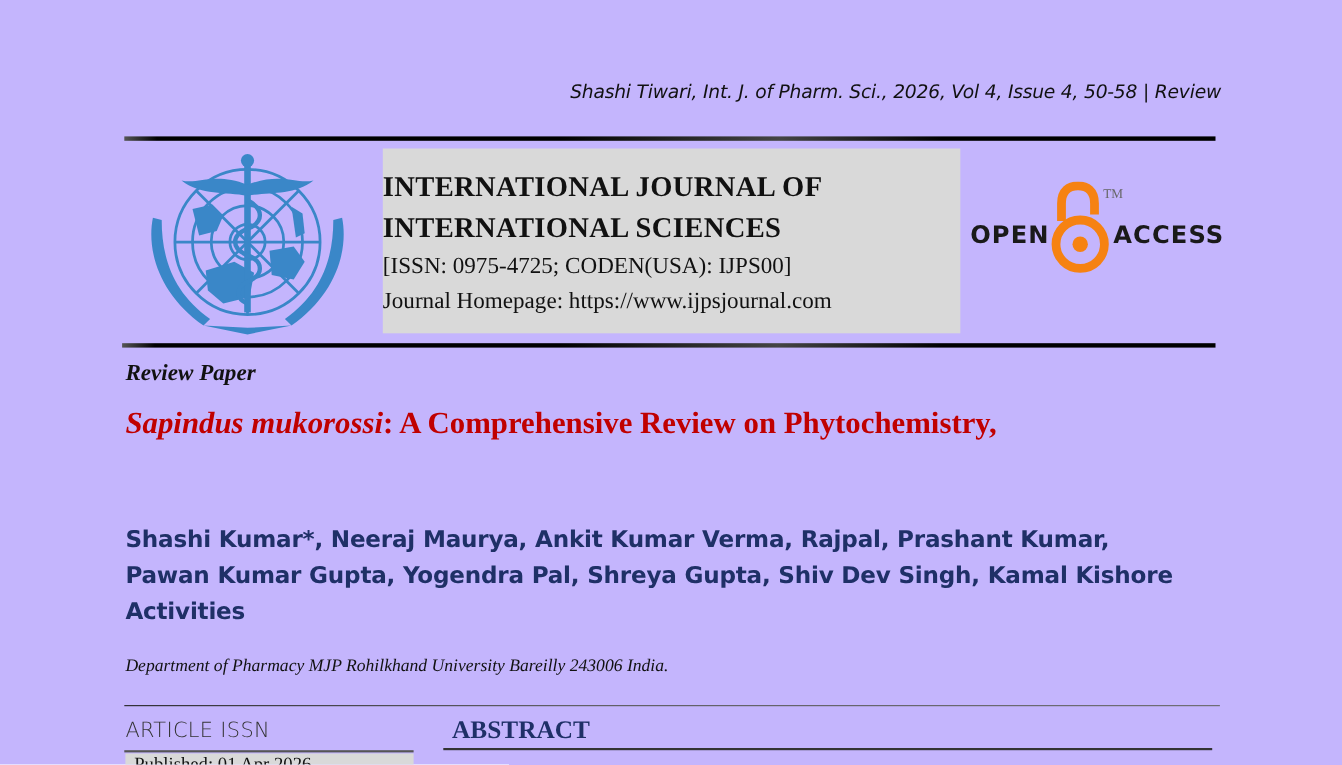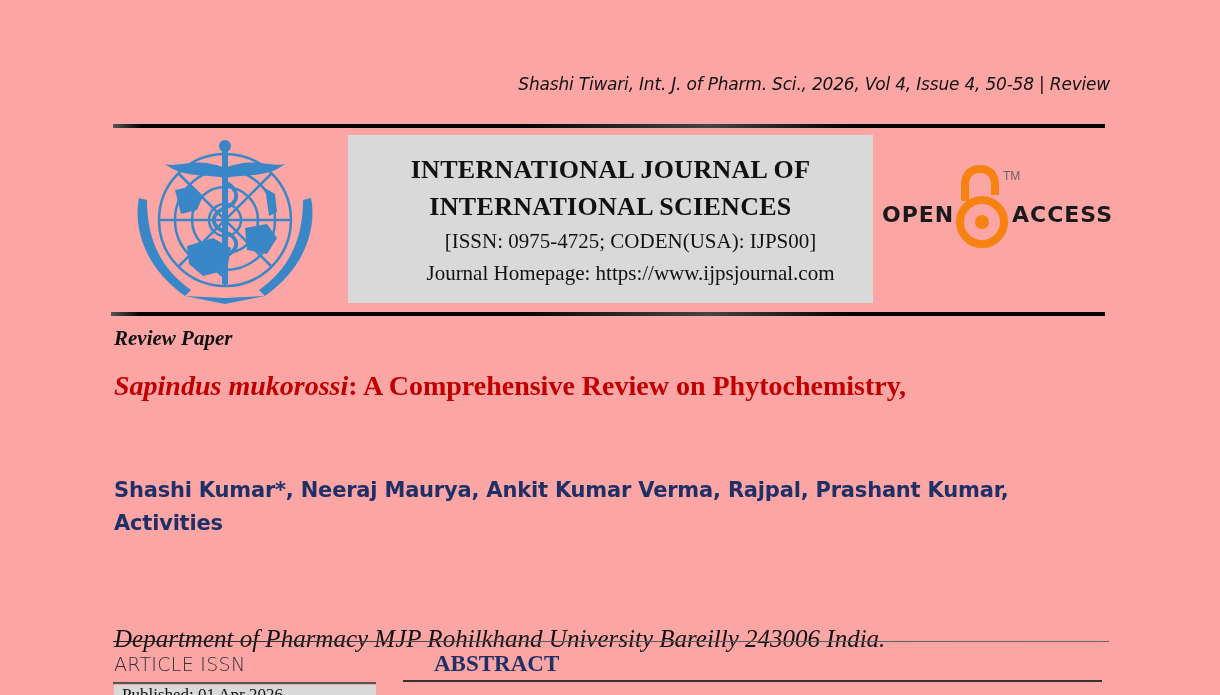--- a/index.html
+++ b/index.html
@@ -1,53 +1,53 @@
 <!DOCTYPE html>
 <html><head>
   <meta charset="utf-8">
   <style>
     html, body { margin: 0; padding: 0; background: #ffffff; }
     body { width: 1220px; height: 695px; overflow: hidden; position: relative; }
-    .page { position: absolute; left: 0; top: 0; width: 1220px; height: 695px; background: #fca5a5; }
+    .page { position: absolute; left: 0; top: 0; width: 1220px; height: 695px; background: #c4b5fd; }
 
     .running-header {
       position: absolute; right: 110px; top: 74px;
       font-family: "DejaVu Sans", sans-serif; font-style: italic;
       font-size: 17px; color: #111; letter-spacing: -0.2px;
     }
 
     .rule-thick {
       position: absolute; height: 4px;
       background: linear-gradient(90deg, #555 0%, #000 3%, #000 40%, #444 60%, #000 75%, #000 100%);
     }
     .rule-top { left: 113px; width: 992px; top: 124px; }
     .rule-bottom { left: 111px; width: 994px; top: 312px; }
 
     .logo-emblem { position: absolute; left: 125px; top: 138px; width: 200px; height: 170px; }
 
     .journal-box {
       position: absolute; left: 348px; top: 135px; width: 525px; height: 168px;
-      background: #d9d9d9; text-align: center;
+      background: #d9d9d9; 
       font-family: "Liberation Serif", serif; color: #111;
     }
     .journal-name {
       font-weight: bold; font-size: 26px; line-height: 37px; margin-top: 16px;
       letter-spacing: 0.3px;
     }
-    .journal-issn, .journal-home { font-size: 21px; line-height: 32px; margin-left: 40px; }
+    .journal-issn, .journal-home { font-size: 21px; line-height: 32px; }
 
     .oa-logo { position: absolute; left: 880px; top: 165px; width: 230px; height: 90px; }
     .oa-text {
       position: absolute; top: 37px; font-family: "DejaVu Sans", sans-serif;
       font-weight: bold; font-size: 22px; color: #1a1a1a; letter-spacing: 1px; text-align: center;
     }
     .oa-open { left: 2px; }
     .oa-access { left: 132px; }
     .oa-tm {
-      position: absolute; left: 123px; top: 4px; font-family: Liberation Sans, sans-serif;
+      position: absolute; left: 123px; top: 4px; font-family: Liberation Serif, serif;
       font-size: 12px; color: #666;
     }
 
     .paper-type {
       position: absolute; left: 114px; top: 326px;
       font-family: "Liberation Serif", serif; font-weight: bold; font-size: 21px; color: #111; font-style: italic;
     }
     .paper-title {
       position: absolute; left: 114px; top: 365px; width: 1000px;
       font-family: "Liberation Serif", serif; font-weight: bold; font-size: 28px;
@@ -56,21 +56,21 @@
     .paper-title .species { font-style: italic; }
 
     .authors {
       position: absolute; left: 114px; top: 474px; width: 1000px;
       font-family: "DejaVu Sans", sans-serif; font-weight: bold; font-size: 21px;
       line-height: 33px; color: #1f3067; letter-spacing: -0.2px;
     }
 
     .affiliation {
       position: absolute; left: 114px; top: 597px;
-      font-family: "Liberation Serif", serif; font-style: italic; font-size: 25px; color: #111; margin-top: 28px;
+      font-family: "Liberation Serif", serif; font-style: italic; font-size: 16px; color: #111;
     }
 
     .rule-thin {
       position: absolute; left: 113px; width: 996px; top: 641px; height: 1px;
       background: linear-gradient(90deg, #222 0%, #555 40%, #666 100%);
     }
 
     .article-info-heading {
       position: absolute; left: 114px; top: 653px;
       font-family: "DejaVu Sans", sans-serif; font-weight: 200; font-size: 19px;
@@ -81,21 +81,21 @@
       position: absolute; left: 114px; top: 685px; width: 262px; height: 20px;
       background: #d9d9d9; overflow: hidden;
     }
     .published-text {
       position: absolute; left: 8px; top: 0px;
       font-family: "Liberation Serif", serif; font-size: 17px; color: #111;
     }
 
     .abstract-heading {
       position: absolute; left: 411px; top: 651px;
-      font-family: "Liberation Serif", serif; font-weight: bold; font-size: 23px; color: #1f3067; margin-left: 23px;
+      font-family: "Liberation Serif", serif; font-weight: bold; font-size: 23px; color: #1f3067;
     }
     .abstract-rule { position: absolute; left: 403px; top: 680px; width: 699px; height: 2px; background: #333; }
   </style>
 </head>
 <body>
 
 <div class="page">
 
   <div class="running-header">Shashi Tiwari, Int. J. of Pharm. Sci., 2026, Vol 4, Issue 4, 50-58 | Review</div>
 
@@ -153,20 +153,21 @@
   <div class="rule-thick rule-bottom"></div>
 
   <div class="paper-type">Review Paper</div>
 
   <div class="paper-title">
     <div><span class="species">Sapindus mukorossi</span><span>: A Comprehensive Review on Phytochemistry,</span></div>
   </div>
 
   <div class="authors">
     <div>Shashi Kumar*, Neeraj Maurya, Ankit Kumar Verma, Rajpal, Prashant Kumar,</div>
+    <div>Pawan Kumar Gupta, Yogendra Pal, Shreya Gupta, Shiv Dev Singh, Kamal Kishore</div>
     <div>Activities</div>
   </div>
 
   <div class="affiliation">Department of Pharmacy MJP Rohilkhand University Bareilly 243006 India.</div>
 
   <div class="rule-thin"></div>
 
   <div class="article-info-heading">ARTICLE ISSN</div>
   <div class="info-rule"></div>
   <div class="published-box">

